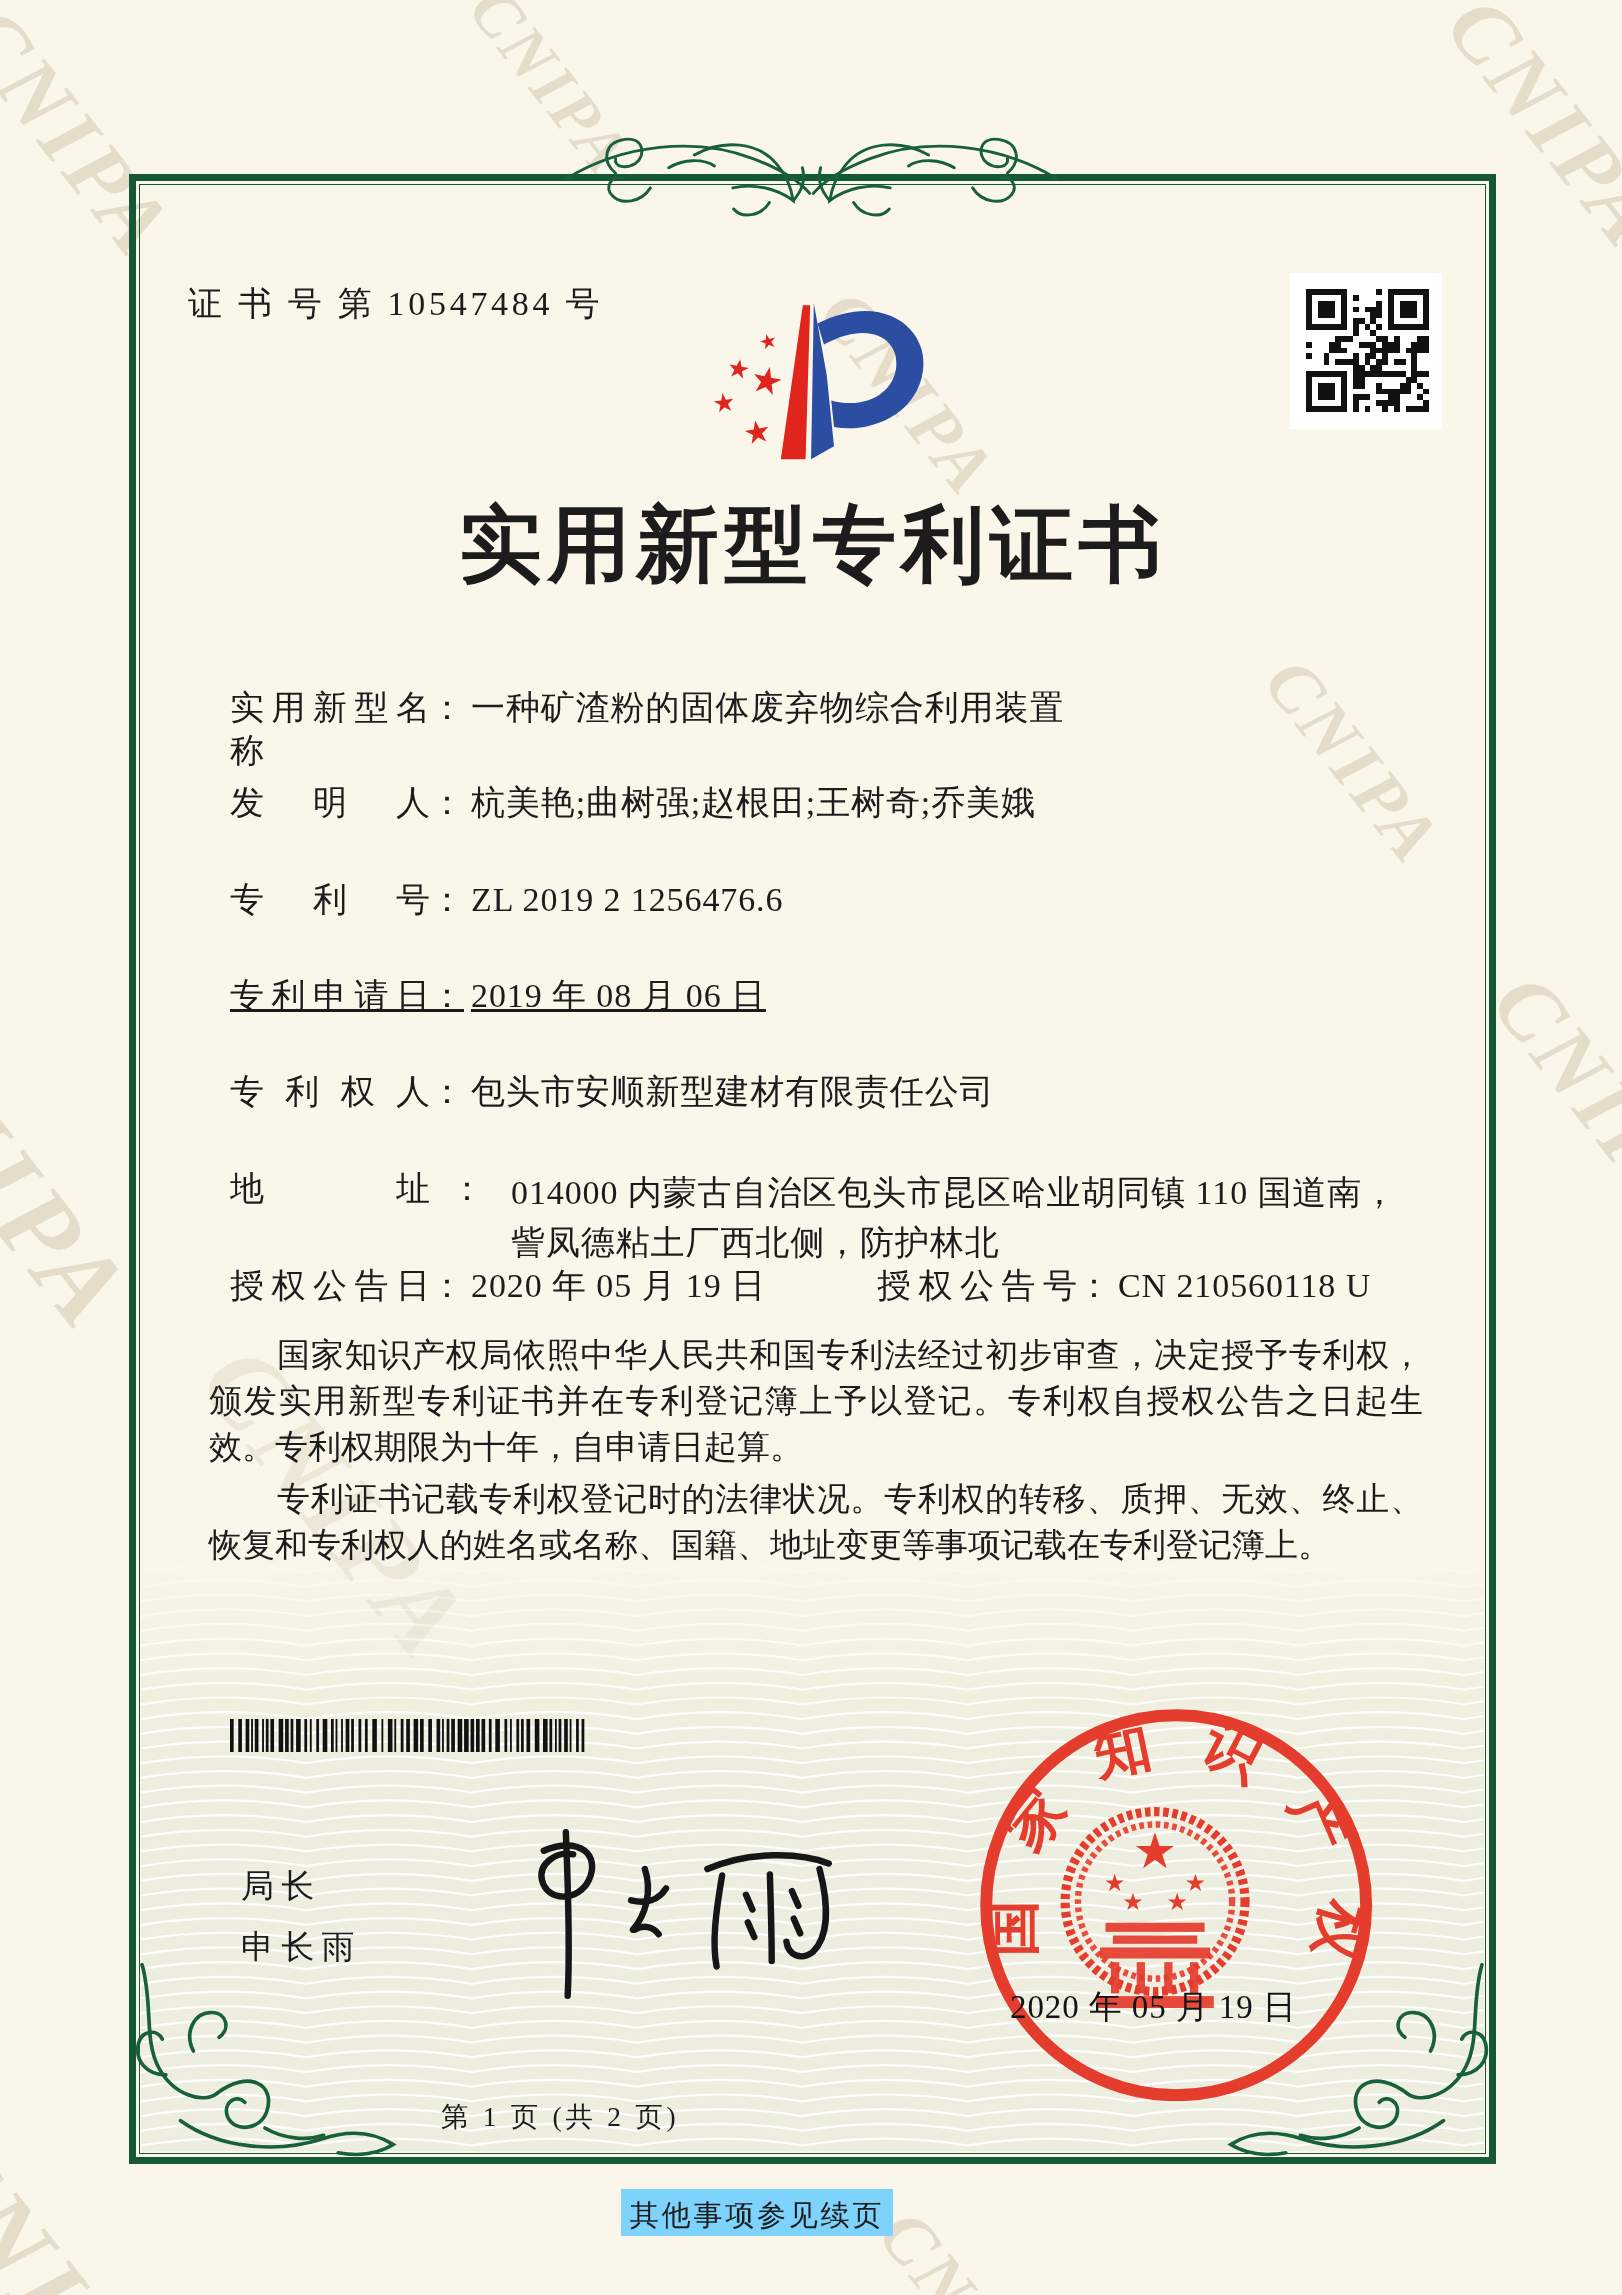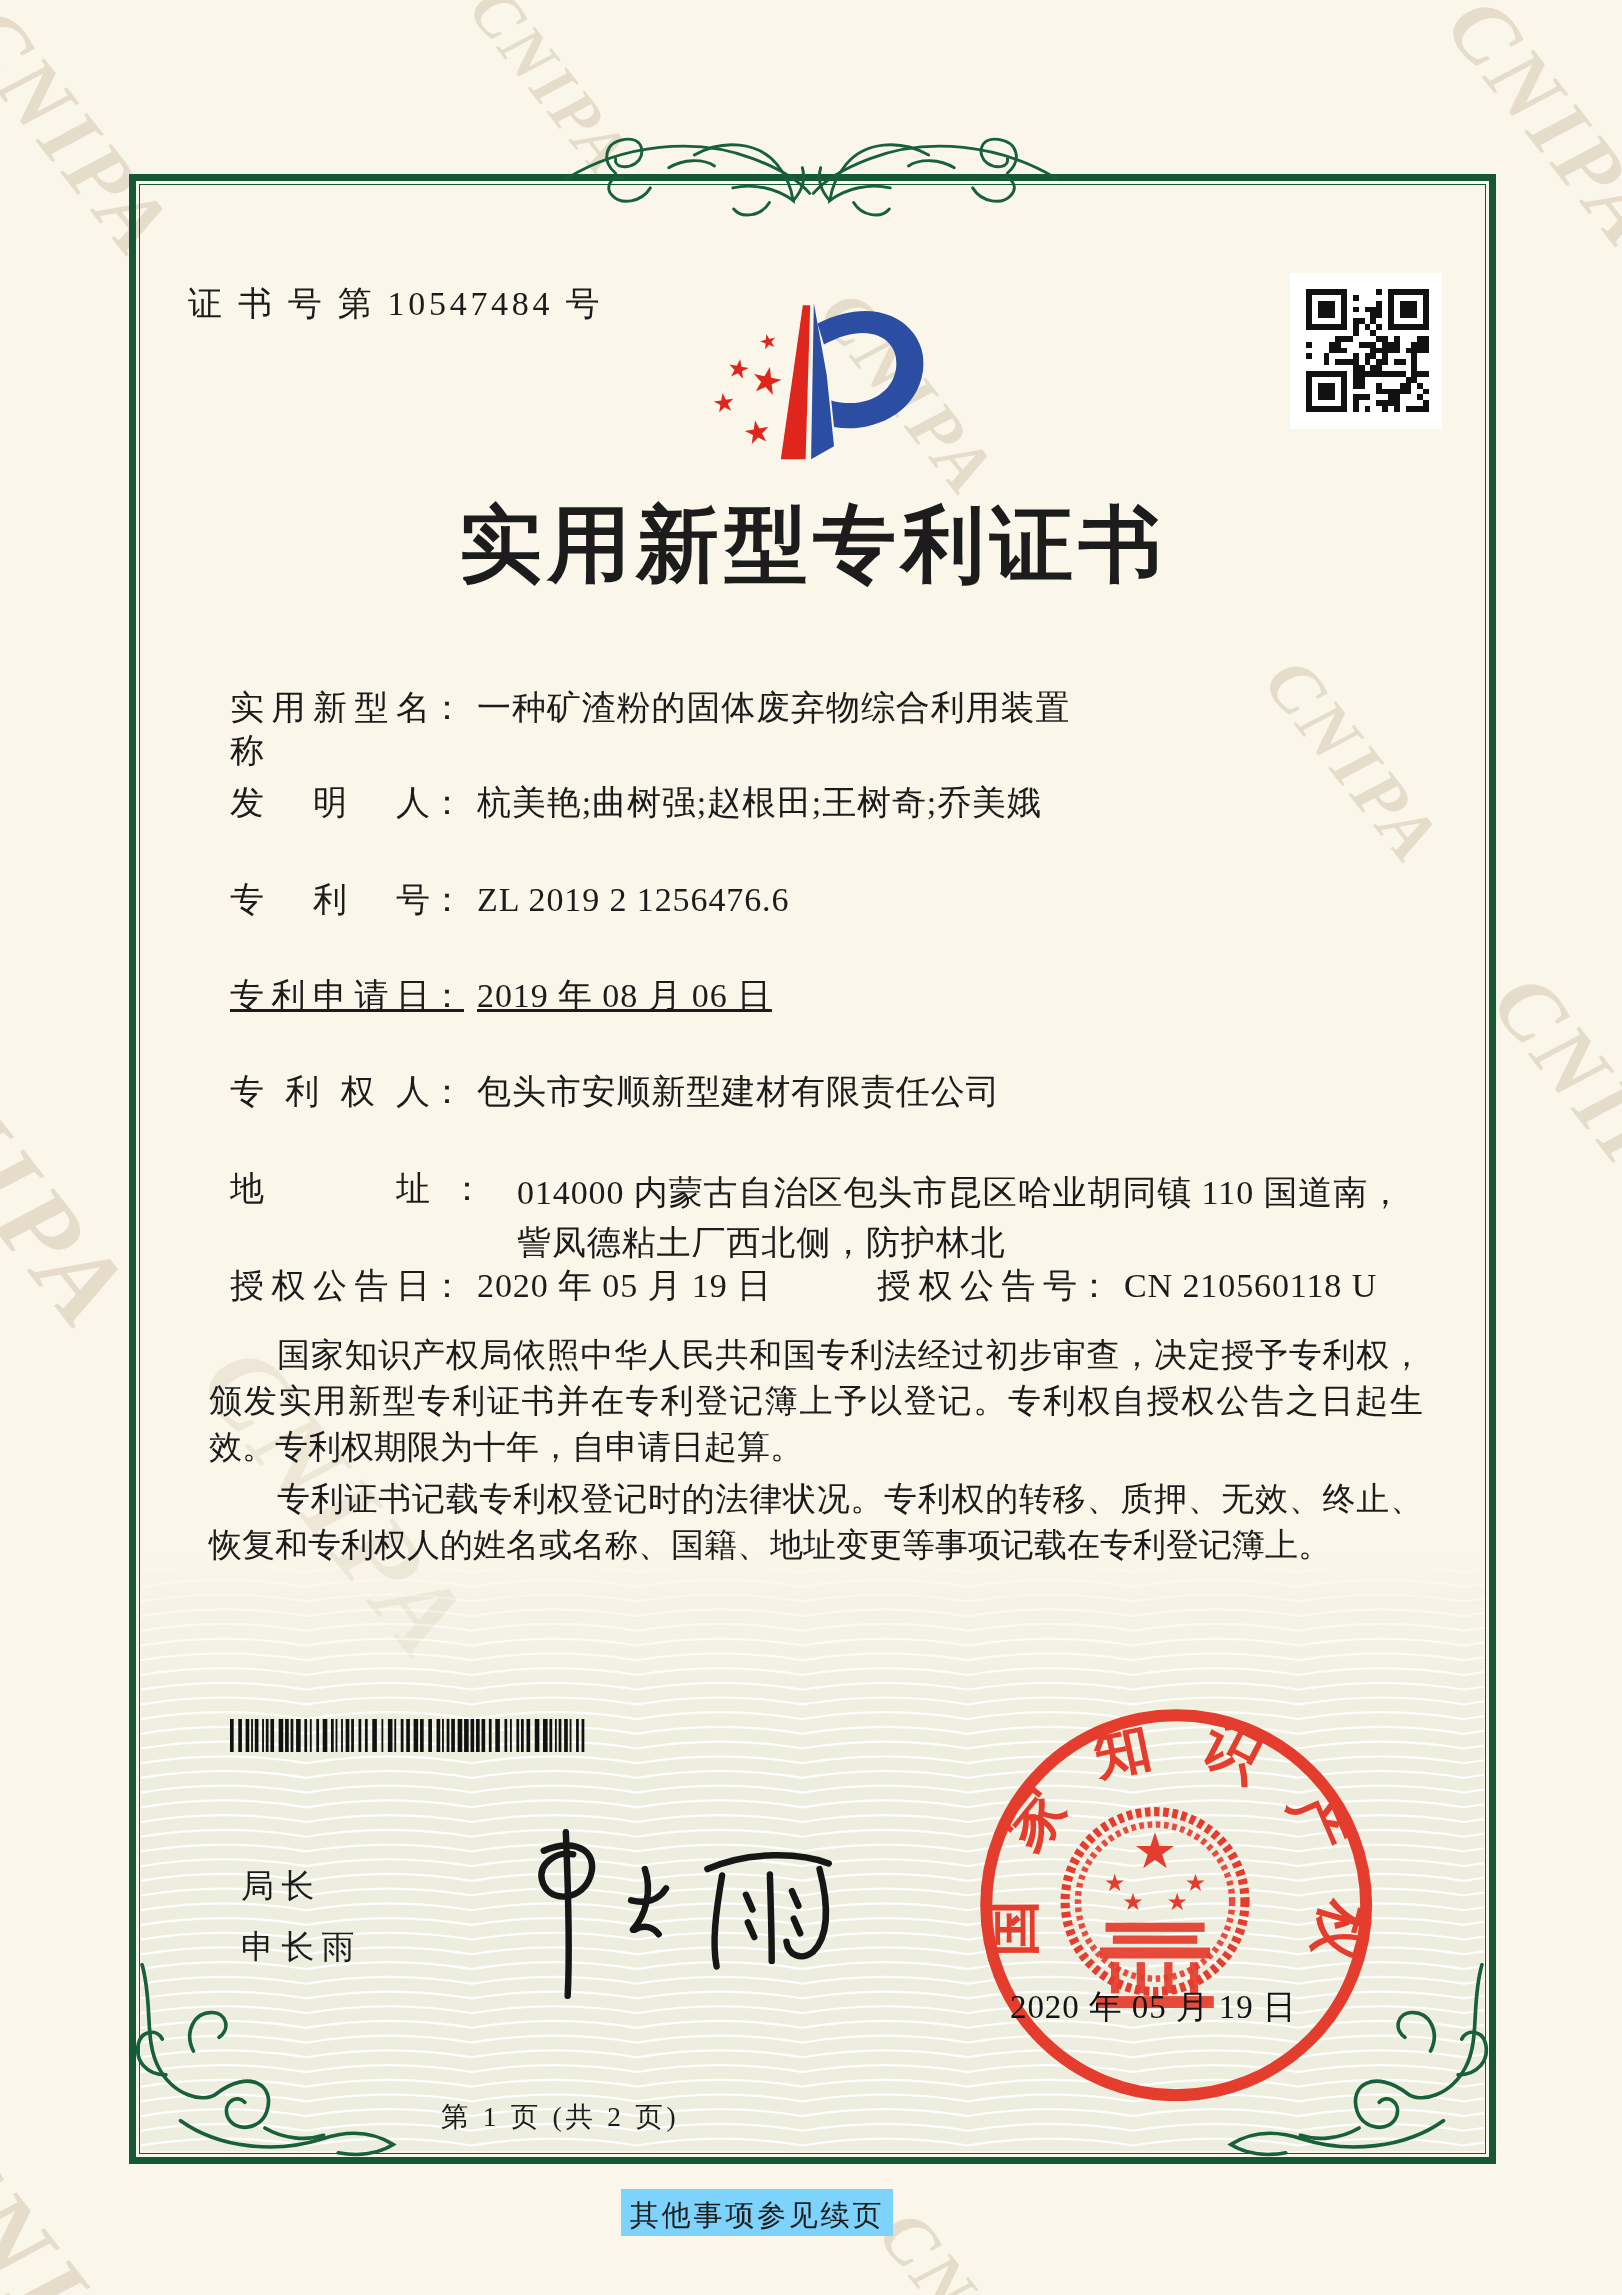--- a/index.html
+++ b/index.html
@@ -35,21 +35,21 @@
   .logo{position:absolute;left:689px;top:274px;z-index:4;}
   .qr-patch{position:absolute;left:1290px;top:273px;width:152px;height:156px;background:#fff;z-index:4;}
   .qr{position:absolute;left:1306px;top:289px;z-index:5;}
   .title{
     position:absolute;left:138px;top:490px;width:1350px;text-align:center;
     font-size:83px;font-weight:700;letter-spacing:5.5px;z-index:4;
   }
   .frow{position:absolute;left:230px;display:flex;align-items:flex-start;font-size:34px;line-height:1.25;z-index:4;}
   .flabel{display:inline-block;width:200px;text-align:justify;text-align-last:justify;}
   .fcolon{display:inline-block;}
-  .fvalue{margin-left:13px;letter-spacing:0.9px;white-space:nowrap;}
+  .fvalue{margin-left:7px;letter-spacing:0.9px;white-space:nowrap;}
   .addr-lines div{line-height:50px;letter-spacing:0.9px;}
   .body-text{
     position:absolute;left:209px;top:1332px;width:1214px;z-index:4;
     font-size:33px;line-height:46px;text-align:justify;
   }
   .body-text p{margin:0;text-indent:68px;}
   .body-text p + p{margin-top:5.5px;}
   .barcode{position:absolute;left:230px;top:1719px;z-index:4;}
   .sig-title{position:absolute;left:241px;top:1864px;font-size:33px;letter-spacing:7.3px;z-index:4;}
   .sig-name{position:absolute;left:241px;top:1925px;font-size:33px;letter-spacing:7.3px;z-index:4;}

